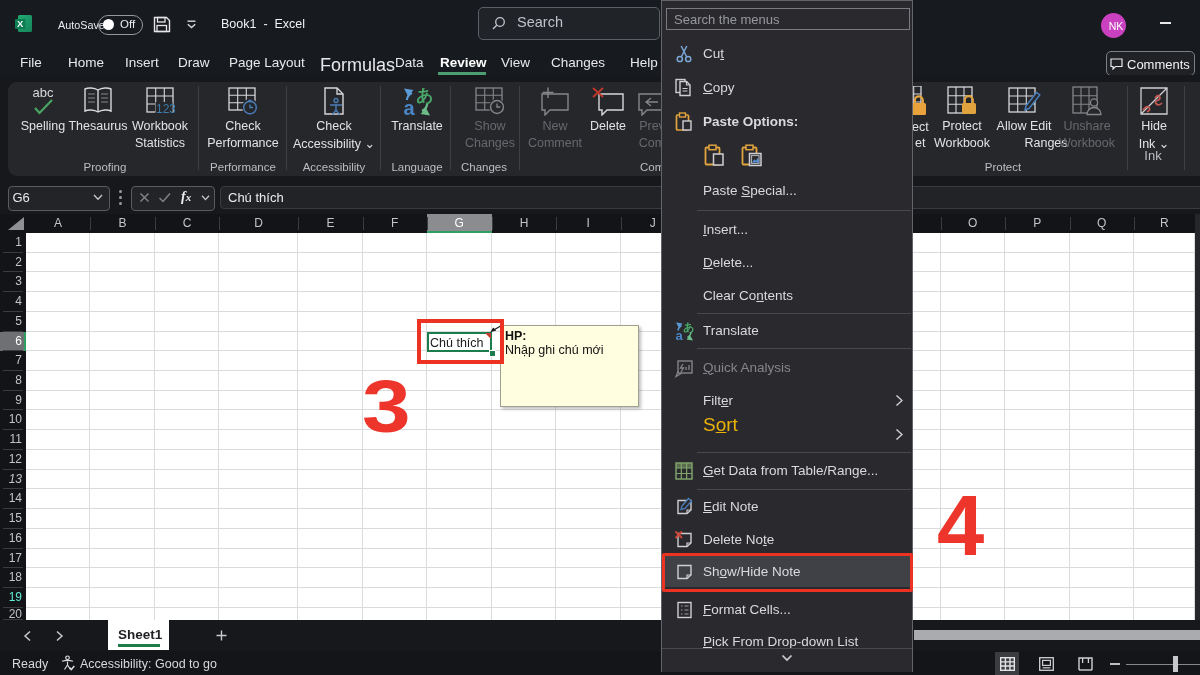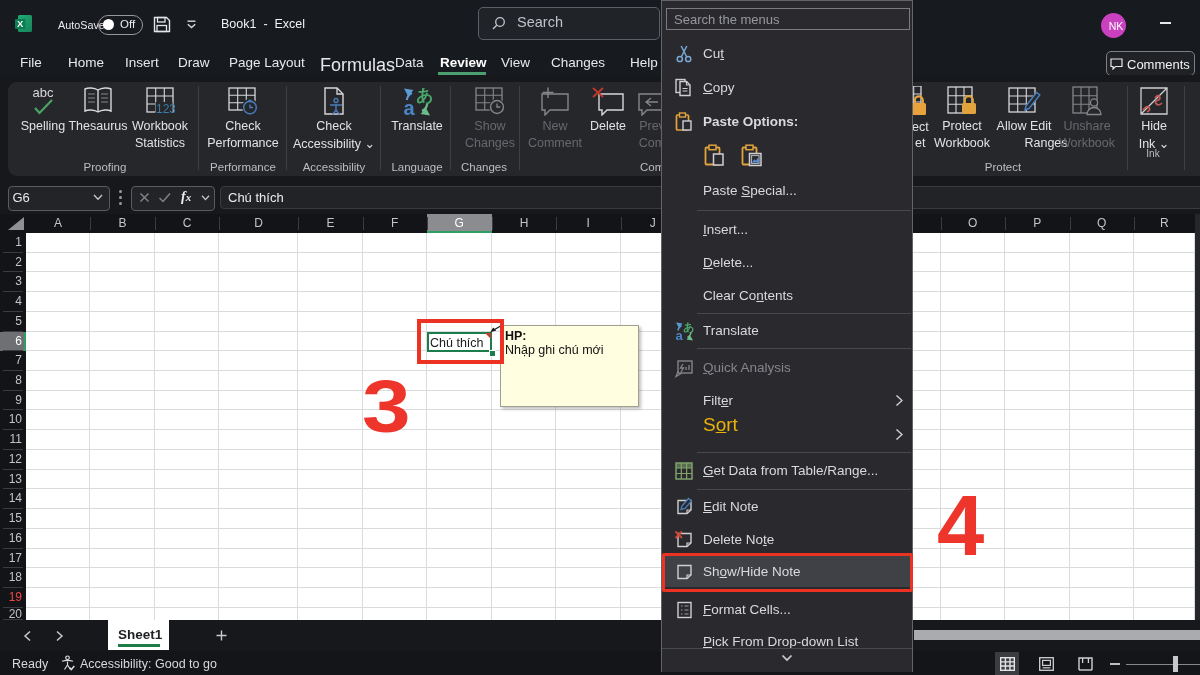--- a/index.html
+++ b/index.html
@@ -197,21 +197,21 @@
   <div class="abs txt" style="left:1087.0px;top:119px;font-size:12.5px;color:#67686d;transform:translateX(-50%);">Unshare</div>
   <div class="abs txt" style="left:1087.0px;top:135.5px;font-size:12.5px;color:#67686d;transform:translateX(-50%);">Workbook</div>
   <div class="abs txt" style="left:1003px;top:161px;font-size:11.5px;color:#bcbdc2;transform:translateX(-50%);">Protect</div>
   <svg class="abs" style="left:1139.0px;top:86px" width="30" height="30" viewBox="0 0 30 30">
       <path d="M2 2 H28 V28 H2 Z M2 28 L28 2" fill="none" stroke="#cfcfd2" stroke-width="1.3"></path>
       <path d="M16 12 q3 -4 4.5 -1.5 q1.5 2.5 -2 4 q-3.5 1.5 -1 3.5 q2.5 2 5.5 -1" fill="none" stroke="#c45a52" stroke-width="1.7"></path>
       <path d="M4 24 q4 -5 6 -2.5 q2 2.5 -2 4.5" fill="none" stroke="#c45a52" stroke-width="1.7"></path>
     </svg>
   <div class="abs txt" style="left:1154.0px;top:119px;font-size:12.5px;color:#e2e2e4;transform:translateX(-50%);">Hide</div>
   <div class="abs txt" style="left:1154.0px;top:135.5px;font-size:12.5px;color:#e2e2e4;transform:translateX(-50%);">Ink ⌄</div>
-  <div class="abs txt" style="left:1153px;top:148px;font-size:10px;color:#bcbdc2;transform:translateX(-50%);">Ink</div>
+  <div class="abs txt" style="left:1153px;top:148px;font-size:13px;color:#bcbdc2;transform:translateX(-50%);">Ink</div>
 
   <div class="abs" style="left:0;top:182px;width:1200px;height:32px;background:#17181c;"></div>
   <div class="abs" style="left:8px;top:186px;width:100px;height:23px;background:#232428;border:1px solid #595b60;border-radius:4px;"></div>
   <div class="abs txt" style="left:12.5px;top:190px;font-size:13px;color:#e8e8ea;">G6</div>
   <svg class="abs" style="left:93px;top:194px" width="10" height="7" viewBox="0 0 10 7">
       <path d="M1 1 l4 4.2 4-4.2" stroke="#c9c9cc" stroke-width="1.3" fill="none"></path>
     </svg>
   <div class="abs" style="left:119px;top:190px;width:3px;height:3px;border-radius:50%;background:#9b9b9e;"></div>
   <div class="abs" style="left:119px;top:196px;width:3px;height:3px;border-radius:50%;background:#9b9b9e;"></div>
   <div class="abs" style="left:119px;top:202px;width:3px;height:3px;border-radius:50%;background:#9b9b9e;"></div>
@@ -326,33 +326,33 @@
   <div class="abs" style="left:0;top:371.04px;width:22px;height:19.72px;background:transparent;padding-right:4px;color:#c2c4c8;font-size:12px;text-align:right;line-height:19.7px;">8</div>
   <div class="abs" style="left:3px;top:389.76px;width:20px;height:1px;background:#3a3b3f;"></div>
   <div class="abs" style="left:0;top:390.76px;width:22px;height:19.72px;background:transparent;padding-right:4px;color:#c2c4c8;font-size:12px;text-align:right;line-height:19.7px;">9</div>
   <div class="abs" style="left:3px;top:409.48px;width:20px;height:1px;background:#3a3b3f;"></div>
   <div class="abs" style="left:0;top:410.48px;width:22px;height:19.72px;background:transparent;padding-right:4px;color:#c2c4c8;font-size:12px;text-align:right;line-height:19.7px;">10</div>
   <div class="abs" style="left:3px;top:429.20px;width:20px;height:1px;background:#3a3b3f;"></div>
   <div class="abs" style="left:0;top:430.20px;width:22px;height:19.72px;background:transparent;padding-right:4px;color:#c2c4c8;font-size:12px;text-align:right;line-height:19.7px;">11</div>
   <div class="abs" style="left:3px;top:448.92px;width:20px;height:1px;background:#3a3b3f;"></div>
   <div class="abs" style="left:0;top:449.92px;width:22px;height:19.72px;background:transparent;padding-right:4px;color:#c2c4c8;font-size:12px;text-align:right;line-height:19.7px;">12</div>
   <div class="abs" style="left:3px;top:468.64px;width:20px;height:1px;background:#3a3b3f;"></div>
-  <div class="abs" style="left:0;top:469.64px;width:22px;height:19.72px;background:transparent;padding-right:4px;color:#c2c4c8;font-size:12px;text-align:right;line-height:19.7px;">13</div>
+  <div class="abs" style="left:0;top:469.64px;width:22px;height:19.72px;background:transparent;padding-right:4px;color:#c2c4c8;font-size:12px;text-align:right;line-height:19.7px;font-style:italic;">13</div>
   <div class="abs" style="left:3px;top:488.36px;width:20px;height:1px;background:#3a3b3f;"></div>
   <div class="abs" style="left:0;top:489.36px;width:22px;height:19.72px;background:transparent;padding-right:4px;color:#c2c4c8;font-size:12px;text-align:right;line-height:19.7px;">14</div>
   <div class="abs" style="left:3px;top:508.08px;width:20px;height:1px;background:#3a3b3f;"></div>
   <div class="abs" style="left:0;top:509.08px;width:22px;height:19.72px;background:transparent;padding-right:4px;color:#c2c4c8;font-size:12px;text-align:right;line-height:19.7px;">15</div>
   <div class="abs" style="left:3px;top:527.80px;width:20px;height:1px;background:#3a3b3f;"></div>
   <div class="abs" style="left:0;top:528.80px;width:22px;height:19.72px;background:transparent;padding-right:4px;color:#c2c4c8;font-size:12px;text-align:right;line-height:19.7px;">16</div>
   <div class="abs" style="left:3px;top:547.52px;width:20px;height:1px;background:#3a3b3f;"></div>
   <div class="abs" style="left:0;top:548.52px;width:22px;height:19.72px;background:transparent;padding-right:4px;color:#c2c4c8;font-size:12px;text-align:right;line-height:19.7px;">17</div>
   <div class="abs" style="left:3px;top:567.24px;width:20px;height:1px;background:#3a3b3f;"></div>
   <div class="abs" style="left:0;top:568.24px;width:22px;height:19.72px;background:transparent;padding-right:4px;color:#c2c4c8;font-size:12px;text-align:right;line-height:19.7px;">18</div>
   <div class="abs" style="left:3px;top:586.96px;width:20px;height:1px;background:#3a3b3f;"></div>
-  <div class="abs" style="left:0;top:587.96px;width:22px;height:19.72px;background:transparent;padding-right:4px;color:#ef4444;font-size:12px;text-align:right;line-height:19.7px;">19</div>
+  <div class="abs" style="left:0;top:587.96px;width:22px;height:19.72px;background:transparent;padding-right:4px;color:#5eead4;font-size:12px;text-align:right;line-height:19.7px;">19</div>
   <div class="abs" style="left:3px;top:606.68px;width:20px;height:1px;background:#3a3b3f;"></div>
   <div class="abs" style="left:0;top:607.68px;width:22px;height:12.32px;background:transparent;padding-right:4px;color:#c2c4c8;font-size:12px;text-align:right;line-height:12.3px;">20</div>
   <div class="abs" style="left:3px;top:619.00px;width:20px;height:1px;background:#3a3b3f;"></div>
   <div class="abs" style="left:24px;top:331.60px;width:2px;height:19.72px;background:#2e9e63;"></div>
   <div class="abs" style="left:1194.5px;top:214px;width:5.5px;height:406.0px;background:#26272b;"></div>
 
   <div id="noteblock"></div>
   <div class="abs" style="left:426.5px;top:331.5px;width:65px;height:20.5px;border:2px solid #1d7c4b;background:#fff;box-sizing:border-box;"></div>
   <div class="abs txt" style="left:430px;top:336px;font-size:12.5px;color:#1a1a1a;">Chú thích</div>
   <svg class="abs" style="left:485px;top:333px" width="6" height="6" viewBox="0 0 6 6">

